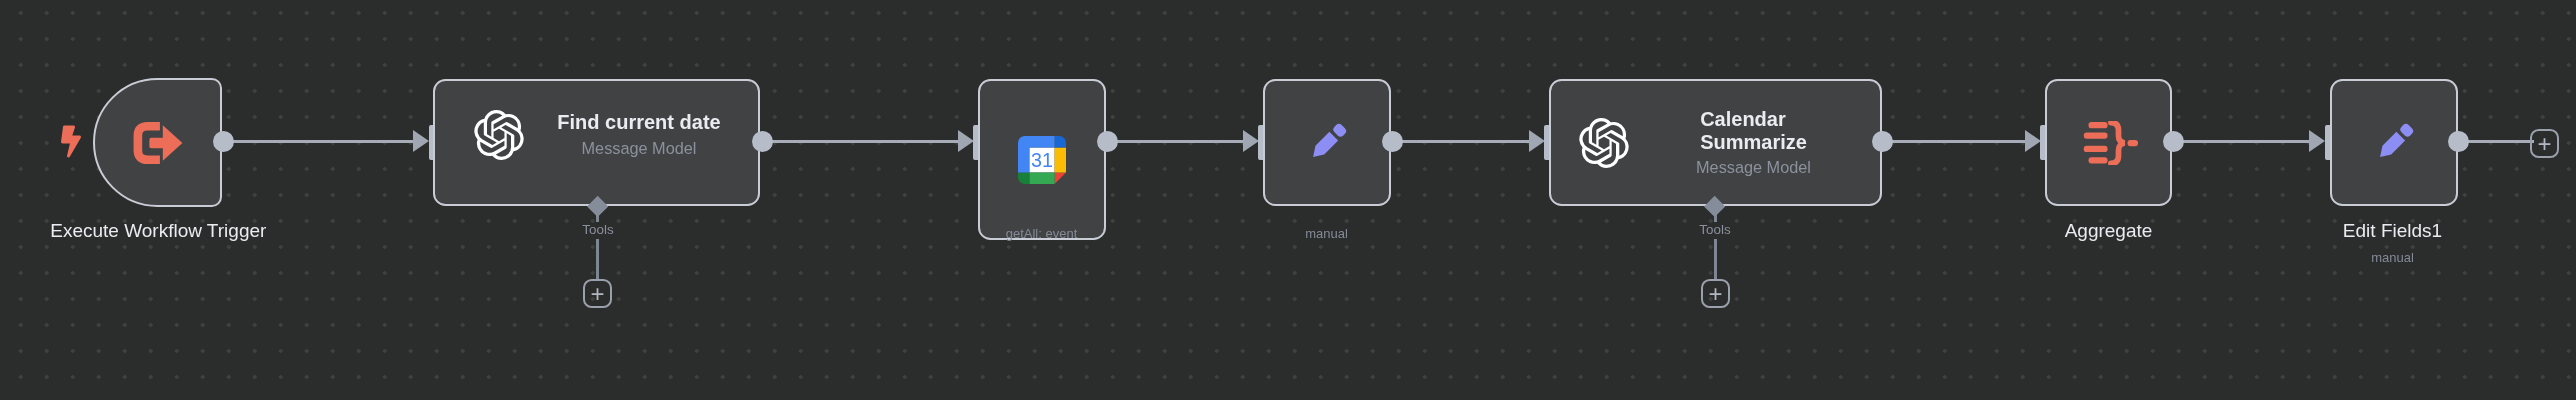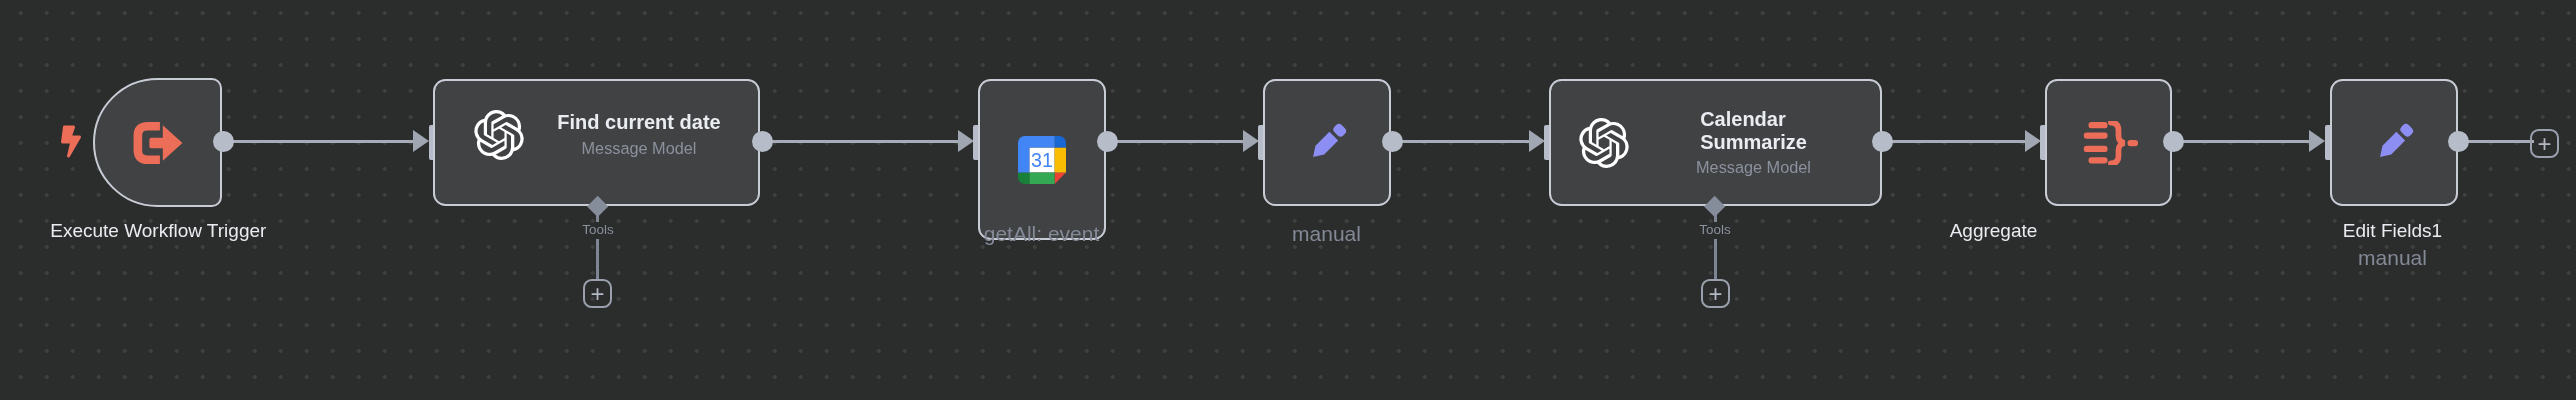--- a/index.html
+++ b/index.html
@@ -25,23 +25,23 @@
   .node.n7{left:2330px;top:79px;width:128px;height:127px;}
   .node-content{display:flex;align-items:center;width:100%;height:100%;gap:21px;}
   .node.n2 .node-content{padding:0 25px 16px 39px;}
   .node.n5 .node-content{padding:0 23px 0 28px;}
   .node-text{flex:1;display:flex;flex-direction:column;align-items:center;gap:4.8px;min-width:0;}
   .in-title{color:#e9ecf0;font-size:20px;font-weight:700;line-height:23px;white-space:pre-line;text-align:left;}
   .in-subtitle{color:#8b919d;font-size:16.3px;line-height:19px;}
   
   .node-label{position:absolute;width:307px;text-align:center;top:219px;pointer-events:none;}
   .node-label .t{color:#e9ecf0;font-size:19px;font-weight:400;line-height:24px;}
-  .node-label .s{color:#838a96;font-size:21px;line-height:19px;margin-top:4.8px;}
+  .node-label .s{color:#838a96;font-size:13px;line-height:19px;margin-top:4.8px;}
   .lbl1{left:4.8px;}   .lbl3{left:888px;} .lbl4{left:1173px;}
-  .lbl6{left:1840px;}.lbl7{left:2239px;}
+  .lbl6{left:1955px;}.lbl7{left:2239px;}
   
   .h-line{position:absolute;height:2.9px;top:140px;background:#a6acb8;}
   .v-line{position:absolute;width:2.9px;background:#7f8693;}
   .arrowhead{position:absolute;top:130px;width:0;height:0;
     border-top:11.5px solid transparent;border-bottom:11.5px solid transparent;
     border-left:16.3px solid #a0a6b2;}
   .in-bar{position:absolute;top:125px;width:9.6px;height:35px;background:#b7bdc8;border-radius:1.9px;}
   .out-circle{position:absolute;top:131px;width:21px;height:21px;border-radius:50%;background:#b7bdc8;}
   .diamond{position:absolute;width:15.3px;height:15.3px;background:#868d9a;transform:rotate(45deg);}
   .tools-label{position:absolute;width:96px;text-align:center;color:#8a919d;font-size:13.4px;top:222px;}

